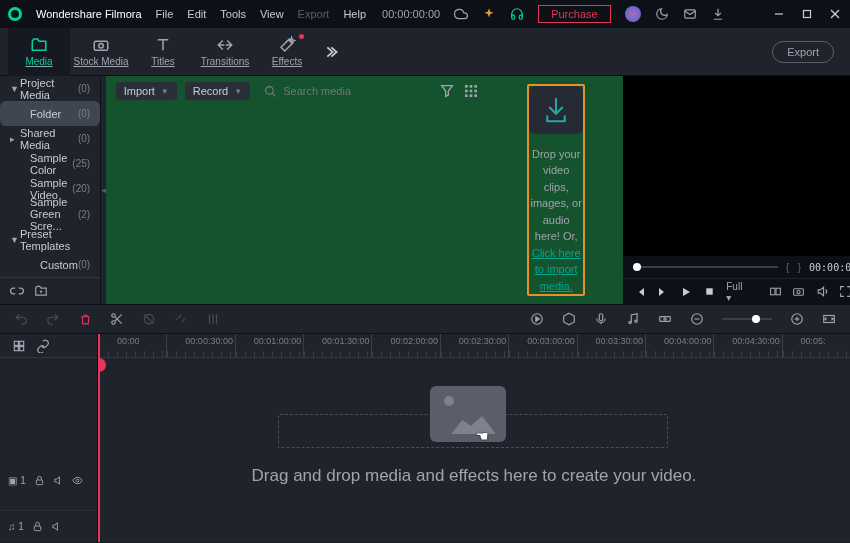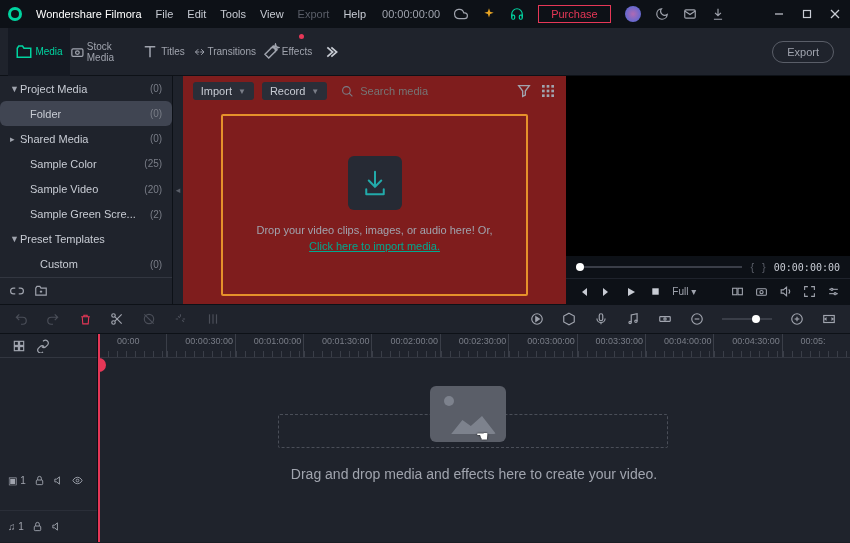--- a/index.html
+++ b/index.html
@@ -8,40 +8,40 @@
   .logo { width: 14px; height: 14px; background: #00d4a0; border-radius: 50%; position: relative; }
   .logo::after { content: ""; position: absolute; top: 3px; left: 3px; width: 8px; height: 8px; background: #0d1117; border-radius: 50%; }
   .menu-item { font-size: 11px; color: #c8ccd4; cursor: pointer; }
   .menu-item.dim { color: #5a5e68; }
   .title-time { color: #a0a4ae; font-size: 11px; margin-left: 2px; }
   .title-spacer { flex: 1; }
   .title-ico { width: 14px; height: 14px; color: #a0a4ae; cursor: pointer; }
   .purchase { border: 1px solid #e63757; color: #e63757; border-radius: 0; padding: 2px 12px; font-size: 11px; cursor: pointer; }
   .winbtn { width: 14px; height: 14px; cursor: pointer; display: flex; align-items: center; justify-content: center; }
   .toolbar { height: 48px; background: #1f232c; display: flex; align-items: center; padding: 0 8px; gap: 0; border-bottom: 1px solid #0d1117; }
-  .tool-tab { display: flex; flex-direction: row; align-items: center; gap: 2px; width: 62px; height: 48px; justify-content: center; cursor: pointer; position: relative; }
+  .tool-tab { display: flex; flex-direction: column; align-items: center; gap: 2px; width: 62px; height: 48px; justify-content: center; cursor: pointer; position: relative; text-decoration: underline; }
   .tool-tab.active { background: #151922; }
   .tool-tab .lbl { font-size: 10px; color: #a0a4ae; }
   .tool-tab.active .lbl { color: #00d4a0; }
   .tool-tab .dot { position: absolute; top: 6px; right: 14px; width: 5px; height: 5px; background: #e63757; border-radius: 50%; }
   .tool-ico { width: 18px; height: 18px; }
   .more-arr { margin-left: 8px; cursor: pointer; }
   .export-btn { margin-left: auto; border: 1px solid #5a5e68; border-radius: 14px; padding: 4px 14px; font-size: 11px; color: #a0a4ae; cursor: pointer; margin-right: 8px; }
   .mid { display: flex; height: 228px; }
   .sidebar { width: 180px; background: #1f232c; border-right: 1px solid #0d1117; display: flex; flex-direction: column; }
   .side-item { display: flex; align-items: center; height: 26px; padding: 0 10px; cursor: pointer; font-size: 11px; }
   .side-item .arrow { width: 10px; color: #a0a4ae; font-size: 9px; }
   .side-item .txt { flex: 1; color: #c8ccd4; }
   .side-item .cnt { color: #7a7e88; font-size: 10px; }
   .side-item.sel { background: #404552; border-radius: 6px; }
   .side-item.indent { padding-left: 30px; }
   .side-item.indent2 { padding-left: 40px; }
   .side-bottom { margin-top: auto; display: flex; gap: 10px; padding: 6px 10px; border-top: 1px solid #323640; }
   .collapse-bar { width: 10px; background: #1f232c; display: flex; align-items: center; justify-content: center; cursor: pointer; color: #5a5e68; font-size: 9px; }
-  .media-area { flex: 1; background: #7f1d1d; display: flex; flex-direction: column; }
+  .media-area { flex: 1; background: #14532d; display: flex; flex-direction: row; }
   .media-top { height: 30px; display: flex; align-items: center; padding: 0 10px; gap: 8px; }
   .dd { background: #2a2e38; border-radius: 3px; padding: 3px 8px; font-size: 11px; color: #c8ccd4; cursor: pointer; display: flex; align-items: center; gap: 6px; }
   .dd .car { font-size: 8px; color: #7a7e88; }
   .search-wrap { flex: 1; display: flex; align-items: center; background: transparent; border-radius: 3px; padding: 3px 6px; gap: 6px; }
   .search-wrap input { background: transparent; border: none; color: #a0a4ae; font-size: 11px; outline: none; flex: 1; }
   .grid-toggle { width: 16px; height: 16px; cursor: pointer; }
   .drop-zone-outer { flex: 1; padding: 8px 38px 8px 38px; }
   .drop-zone { border: 2px solid #e6912b; height: 100%; border-radius: 2px; display: flex; flex-direction: column; align-items: center; justify-content: center; gap: 12px; }
   .drop-icon-box { width: 54px; height: 54px; background: #262a34; border-radius: 6px; display: flex; align-items: center; justify-content: center; }
   .drop-text { font-size: 11px; color: #a0a4ae; text-align: center; line-height: 1.5; }
@@ -73,21 +73,21 @@
   .ruler-seg { flex: 1; position: relative; border-left: 1px solid #3a3e48; padding-left: 18px; padding-top: 2px; }
   .ruler-ticks { position: absolute; bottom: 0; left: 0; right: 0; height: 6px; background: repeating-linear-gradient(to right, #3a3e48 0, #3a3e48 1px, transparent 1px, transparent 9px); }
   .playhead { position: absolute; left: 0; top: 0; bottom: 0; width: 2px; background: #e63757; }
   .playhead-head { position: absolute; top: 24px; left: -6px; width: 14px; height: 14px; background: #e63757; border-radius: 50%; }
   .tracks-area { position: relative; height: 184px; }
   .dash-box { position: absolute; left: 180px; top: 56px; width: 390px; height: 34px; border: 1px dashed #4a4e58; border-radius: 2px; }
   .media-placeholder { position: absolute; left: 332px; top: 28px; width: 76px; height: 56px; background: #5a5e68; border-radius: 6px; display: flex; align-items: center; justify-content: center; }
   .media-placeholder::before { content: ""; position: absolute; top: 10px; left: 14px; width: 10px; height: 10px; background: #7d828d; border-radius: 50%; }
   .media-placeholder::after { content: ""; position: absolute; bottom: 8px; left: 10px; right: 10px; height: 20px; background: #7d828d; clip-path: polygon(20% 100%, 40% 30%, 55% 60%, 75% 10%, 100% 100%, 0 100%); border-radius: 2px; }
   .cursor-hand { position: absolute; left: 378px; top: 70px; font-size: 14px; color: #fff; text-shadow: 0 0 2px #000; }
-  .tl-hint { position: absolute; left: 0; right: 0; top: 108px; text-align: center; font-size: 14px; color: #a0a4ae; }
+  .tl-hint { position: absolute; left: 0; right: 0; top: 108px; text-align: center; font-size: 17px; color: #a0a4ae; }
   svg { display: block; }
 </style>
 </head>
 <body>
 
 <div class="titlebar">
   <div class="logo"></div>
   <span style="color:#fff;font-size:11px;font-weight:500;">Wondershare Filmora</span>
   <span class="menu-item">File</span>
   <span class="menu-item">Edit</span>

